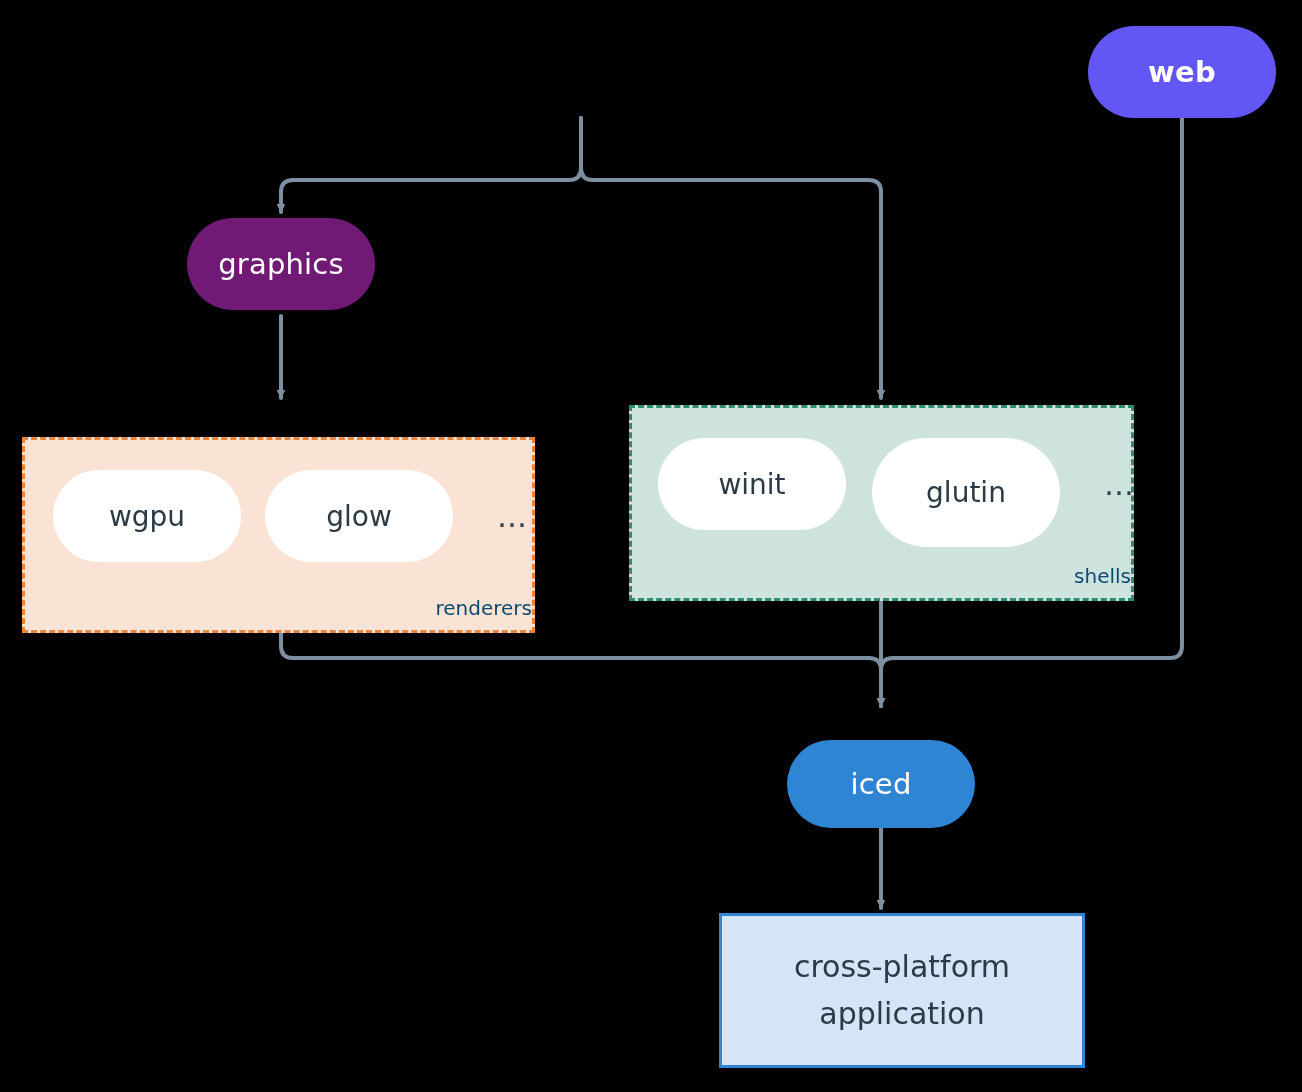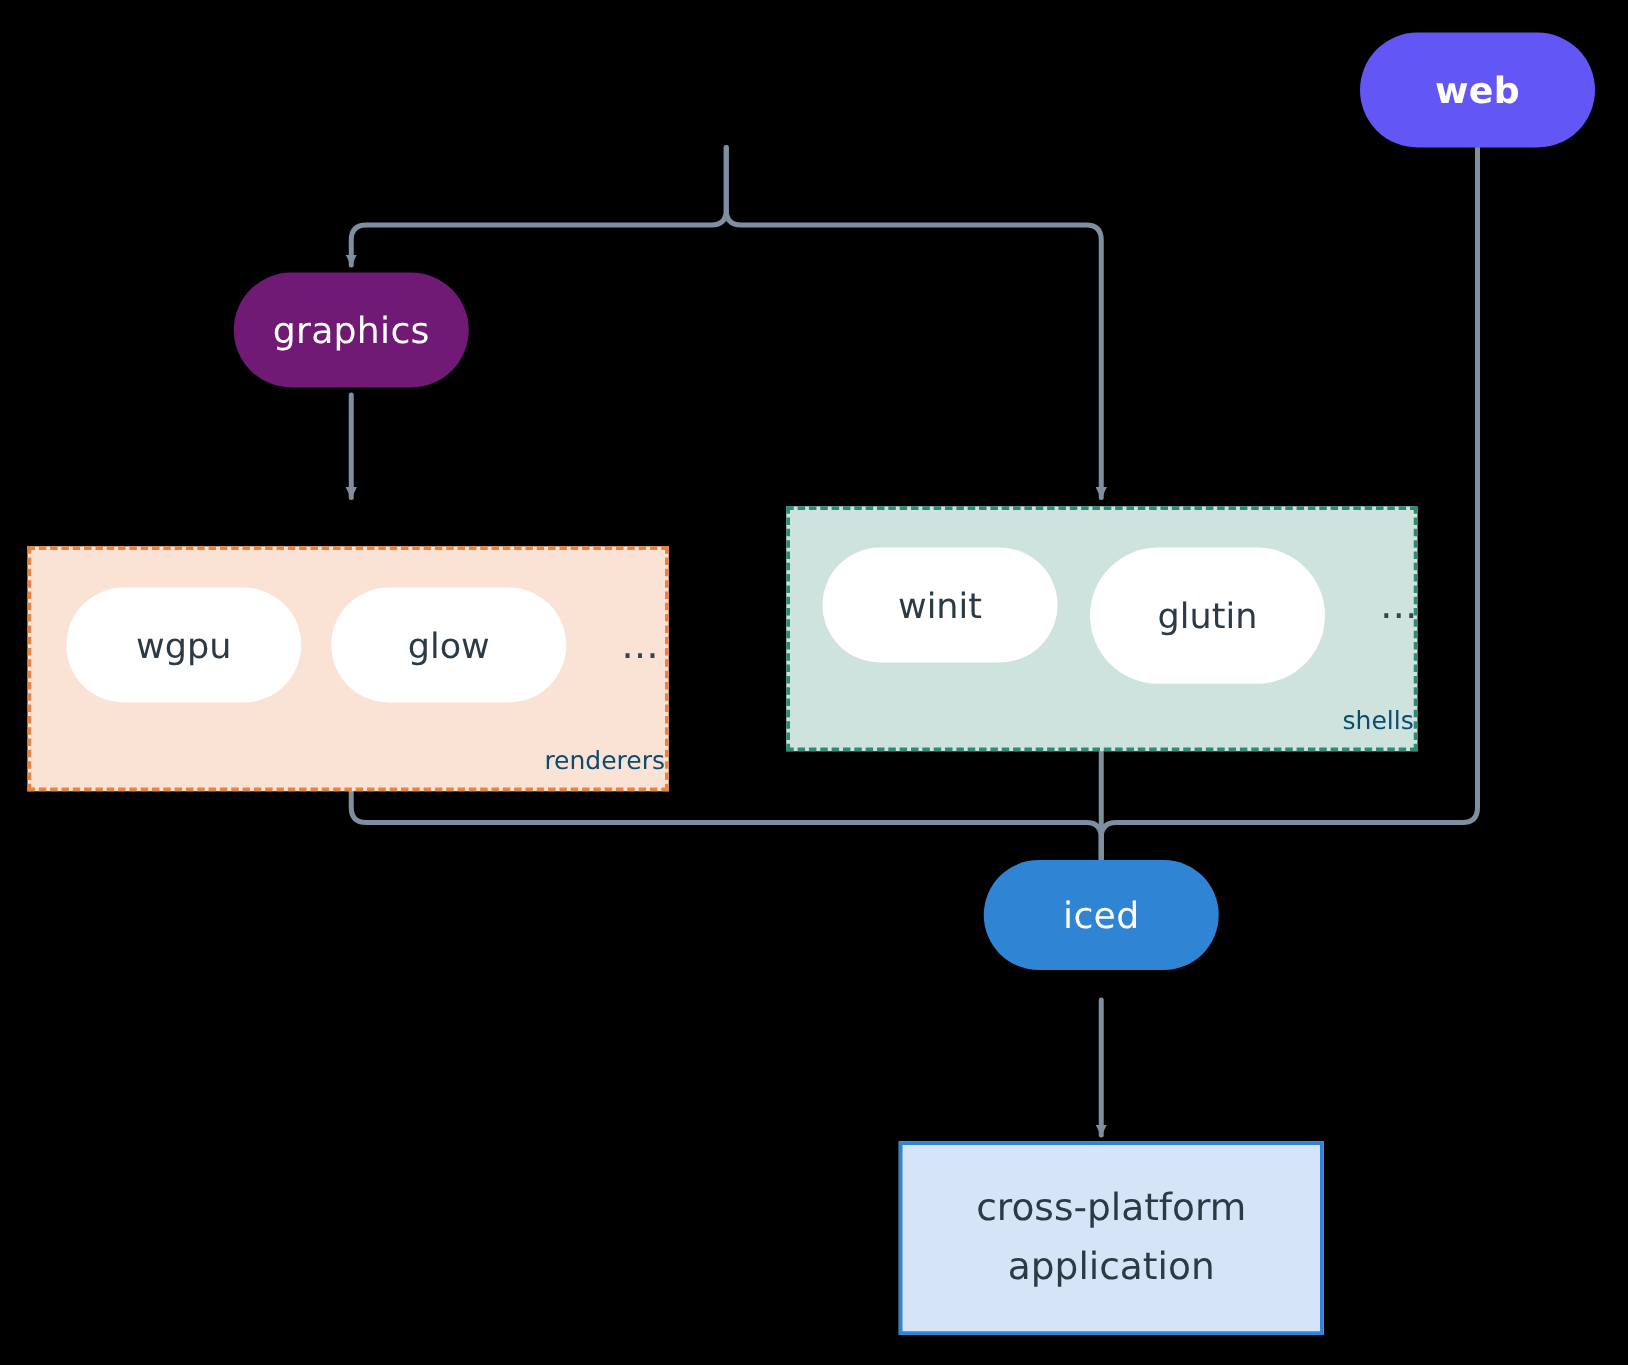--- a/index.html
+++ b/index.html
@@ -169,22 +169,22 @@
 
     <div class="leaf" style="left:240px; top:30px; width:188px; height:109px;">
       <span>glutin</span>
     </div>
 
     <span class="ellipsis" style="left:472px; top:62px;">…</span>
 
     <span class="group-label">shells</span>
   </div>
 
-  <div class="node pill pill-iced" style="left:787px; top:688px; width:188px; height:88px;">
+  <div class="node pill pill-iced" style="left:787px; top:740px; width:188px; height:88px;">
     <span>iced</span>
   </div>
 
-  <div class="rect" style="left:719px; top:913px; width:340px; height:155px;">
+  <div class="rect" style="left:719px; top:913px; width:366px; height:155px;">
     <span>cross-platform</span>
     <span>application</span>
   </div>
 
 </div>
 
 </body></html>

